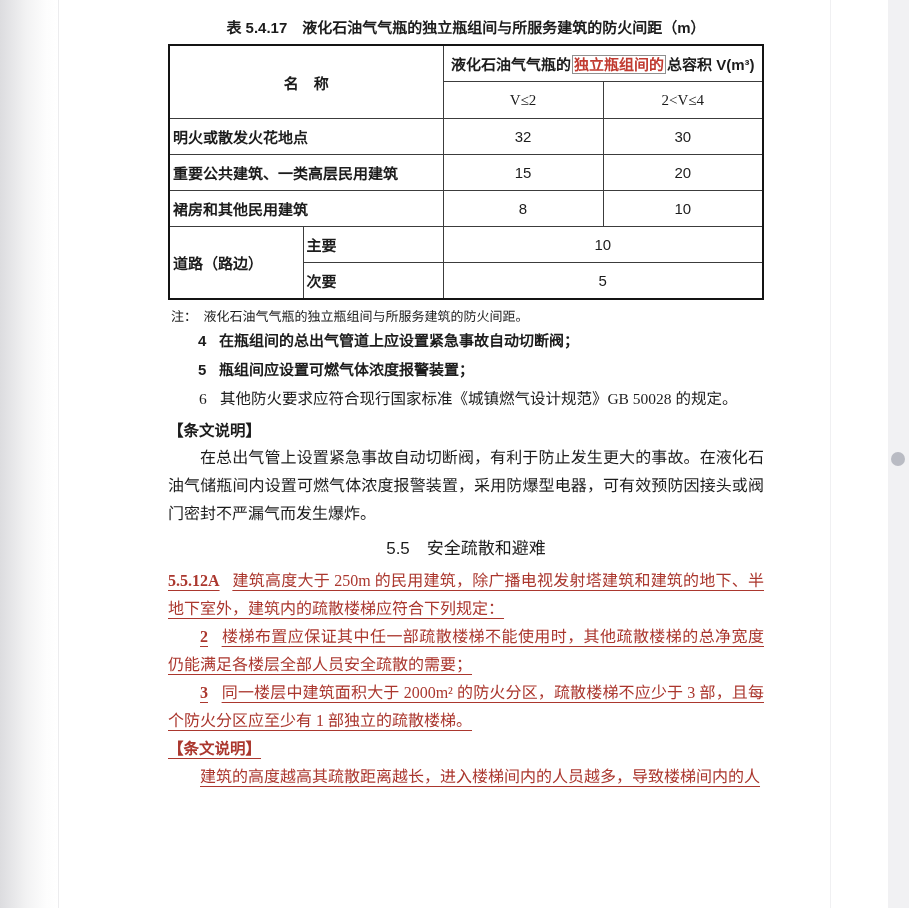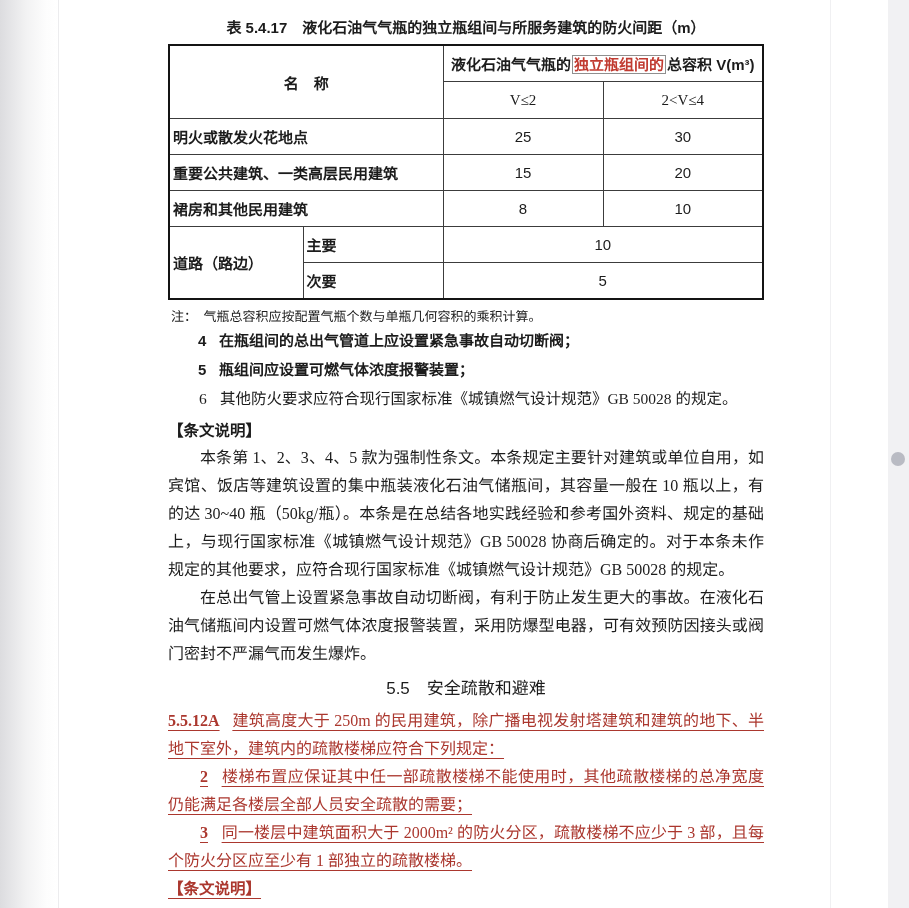--- a/index.html
+++ b/index.html
@@ -82,21 +82,21 @@
         <tr>
           <td class="name-cell" colspan="2" rowspan="2">名　称</td>
           <td class="cap-cell" colspan="2"><span>液化石油气气瓶的</span><span class="hl">独立瓶组间的</span><span>总容积 V(m³)</span></td>
         </tr>
         <tr class="h2">
           <td>V≤2</td>
           <td>2&lt;V≤4</td>
         </tr>
         <tr class="dr">
           <td class="lbl" colspan="2">明火或散发火花地点</td>
-          <td class="val">25</td>
+          <td class="val">32</td>
           <td class="val">30</td>
         </tr>
         <tr class="dr">
           <td class="lbl" colspan="2">重要公共建筑、一类高层民用建筑</td>
           <td class="val">15</td>
           <td class="val">20</td>
         </tr>
         <tr class="dr">
           <td class="lbl" colspan="2">裙房和其他民用建筑</td>
           <td class="val">8</td>
@@ -107,30 +107,29 @@
           <td class="sub">主要</td>
           <td class="val" colspan="2">10</td>
         </tr>
         <tr class="dr">
           <td class="sub">次要</td>
           <td class="val" colspan="2">5</td>
         </tr>
       </tbody>
     </table>
 
-    <div class="note">注：　气瓶总容积应按配置气瓶个数与单瓶几何容积的乘积计算。</div>
+    <div class="note">注：　液化石油气气瓶的独立瓶组间与所服务建筑的防火间距。</div>
 
     <div class="items">
       <div class="item bold-item"><span class="inum">4</span><span>在瓶组间的总出气管道上应设置紧急事故自动切断阀；</span></div>
       <div class="item bold-item"><span class="inum">5</span><span>瓶组间应设置可燃气体浓度报警装置；</span></div>
       <div class="item plain-item"><span class="inum">6</span><span>其他防火要求应符合现行国家标准《城镇燃气设计规范》GB 50028 的规定。</span></div>
     </div>
 
     <div class="exp-head">【条文说明】</div>
-    <p class="para">本条第 1、2、3、4、5 款为强制性条文。本条规定主要针对建筑或单位自用，如宾馆、饭店等建筑设置的集中瓶装液化石油气储瓶间，其容量一般在 10 瓶以上，有的达 30~40 瓶（50kg/瓶）。本条是在总结各地实践经验和参考国外资料、规定的基础上，与现行国家标准《城镇燃气设计规范》GB 50028 协商后确定的。对于本条未作规定的其他要求，应符合现行国家标准《城镇燃气设计规范》GB 50028 的规定。</p>
     <p class="para">在总出气管上设置紧急事故自动切断阀，有利于防止发生更大的事故。在液化石油气储瓶间内设置可燃气体浓度报警装置，采用防爆型电器，可有效预防因接头或阀门密封不严漏气而发生爆炸。</p>
 
     <div class="sec-head">5.5　安全疏散和避难</div>
 
     <p class="red clause"><span class="cnum">5.5.12A</span><span>建筑高度大于 250m 的民用建筑，除广播电视发射塔建筑和建筑的地下、半地下室外，建筑内的疏散楼梯应符合下列规定：</span></p>
 
     <p class="red item-red"><span class="inum">2</span><span>楼梯布置应保证其中任一部疏散楼梯不能使用时，其他疏散楼梯的总净宽度仍能满足各楼层全部人员安全疏散的需要；</span></p>
     <p class="red item-red"><span class="inum">3</span><span>同一楼层中建筑面积大于 2000m² 的防火分区，疏散楼梯不应少于 3 部，且每个防火分区应至少有 1 部独立的疏散楼梯。</span></p>
 
     <div><span class="red exp-head-red">【条文说明】</span></div>

